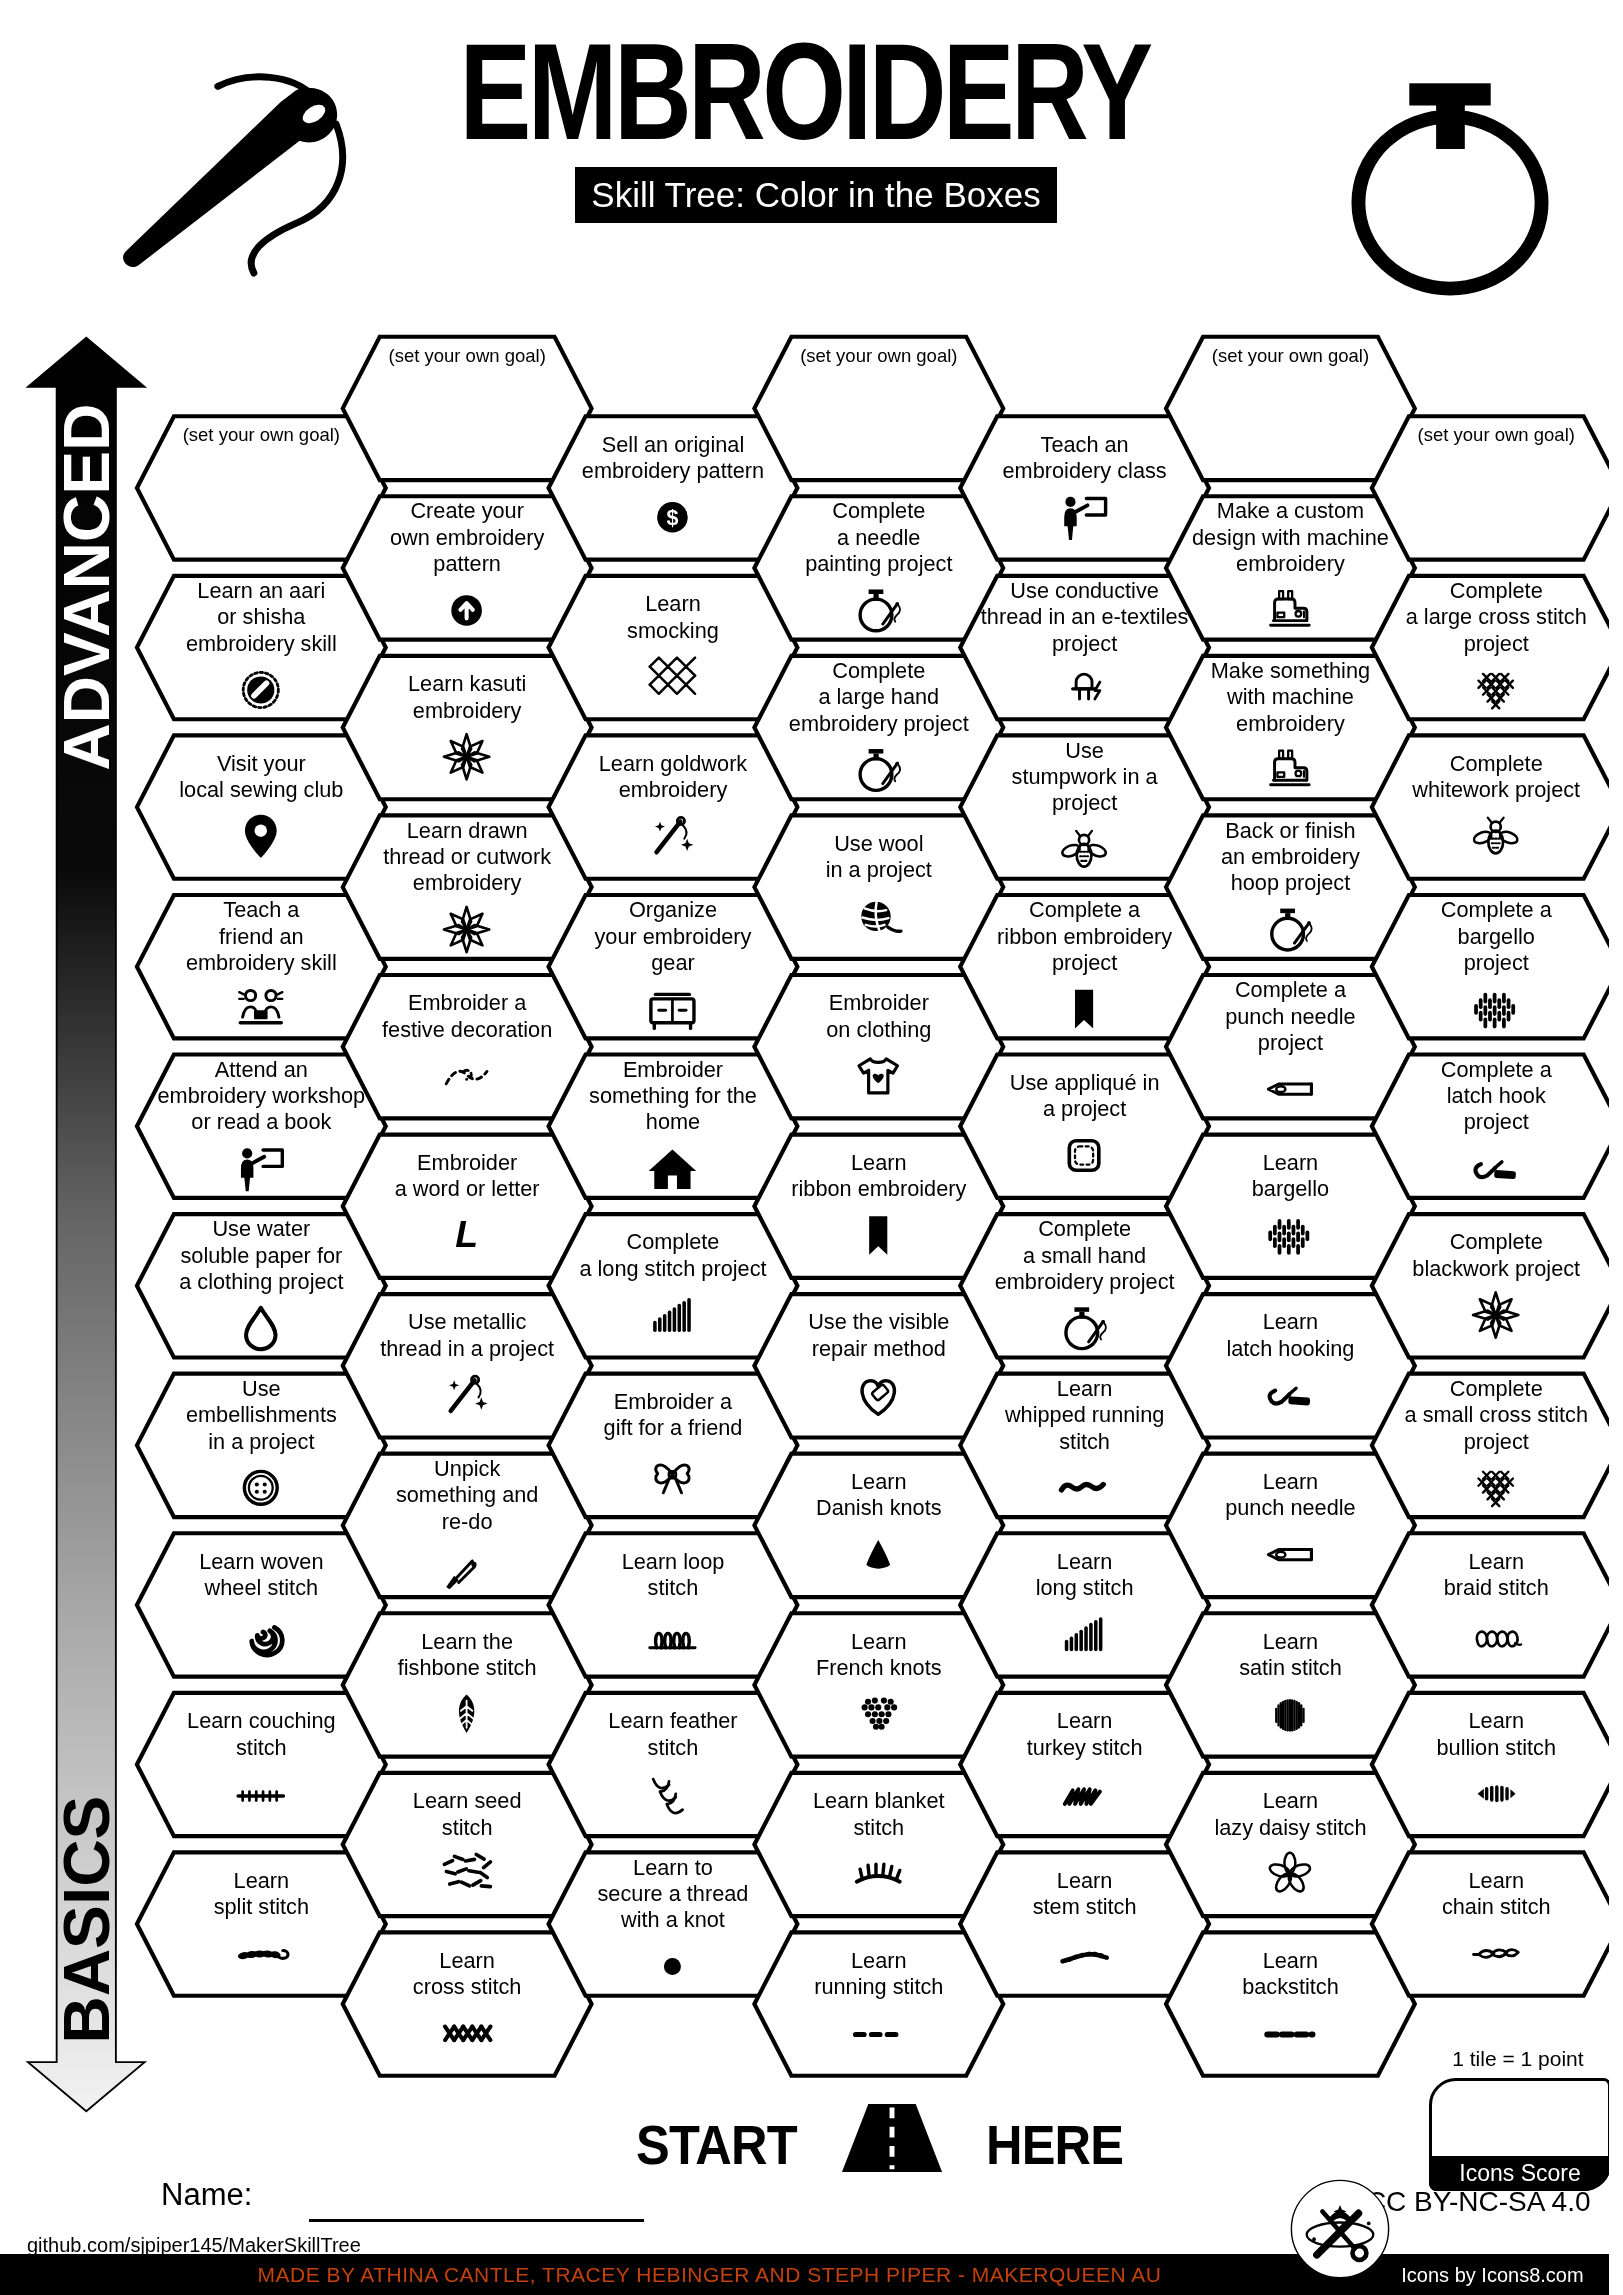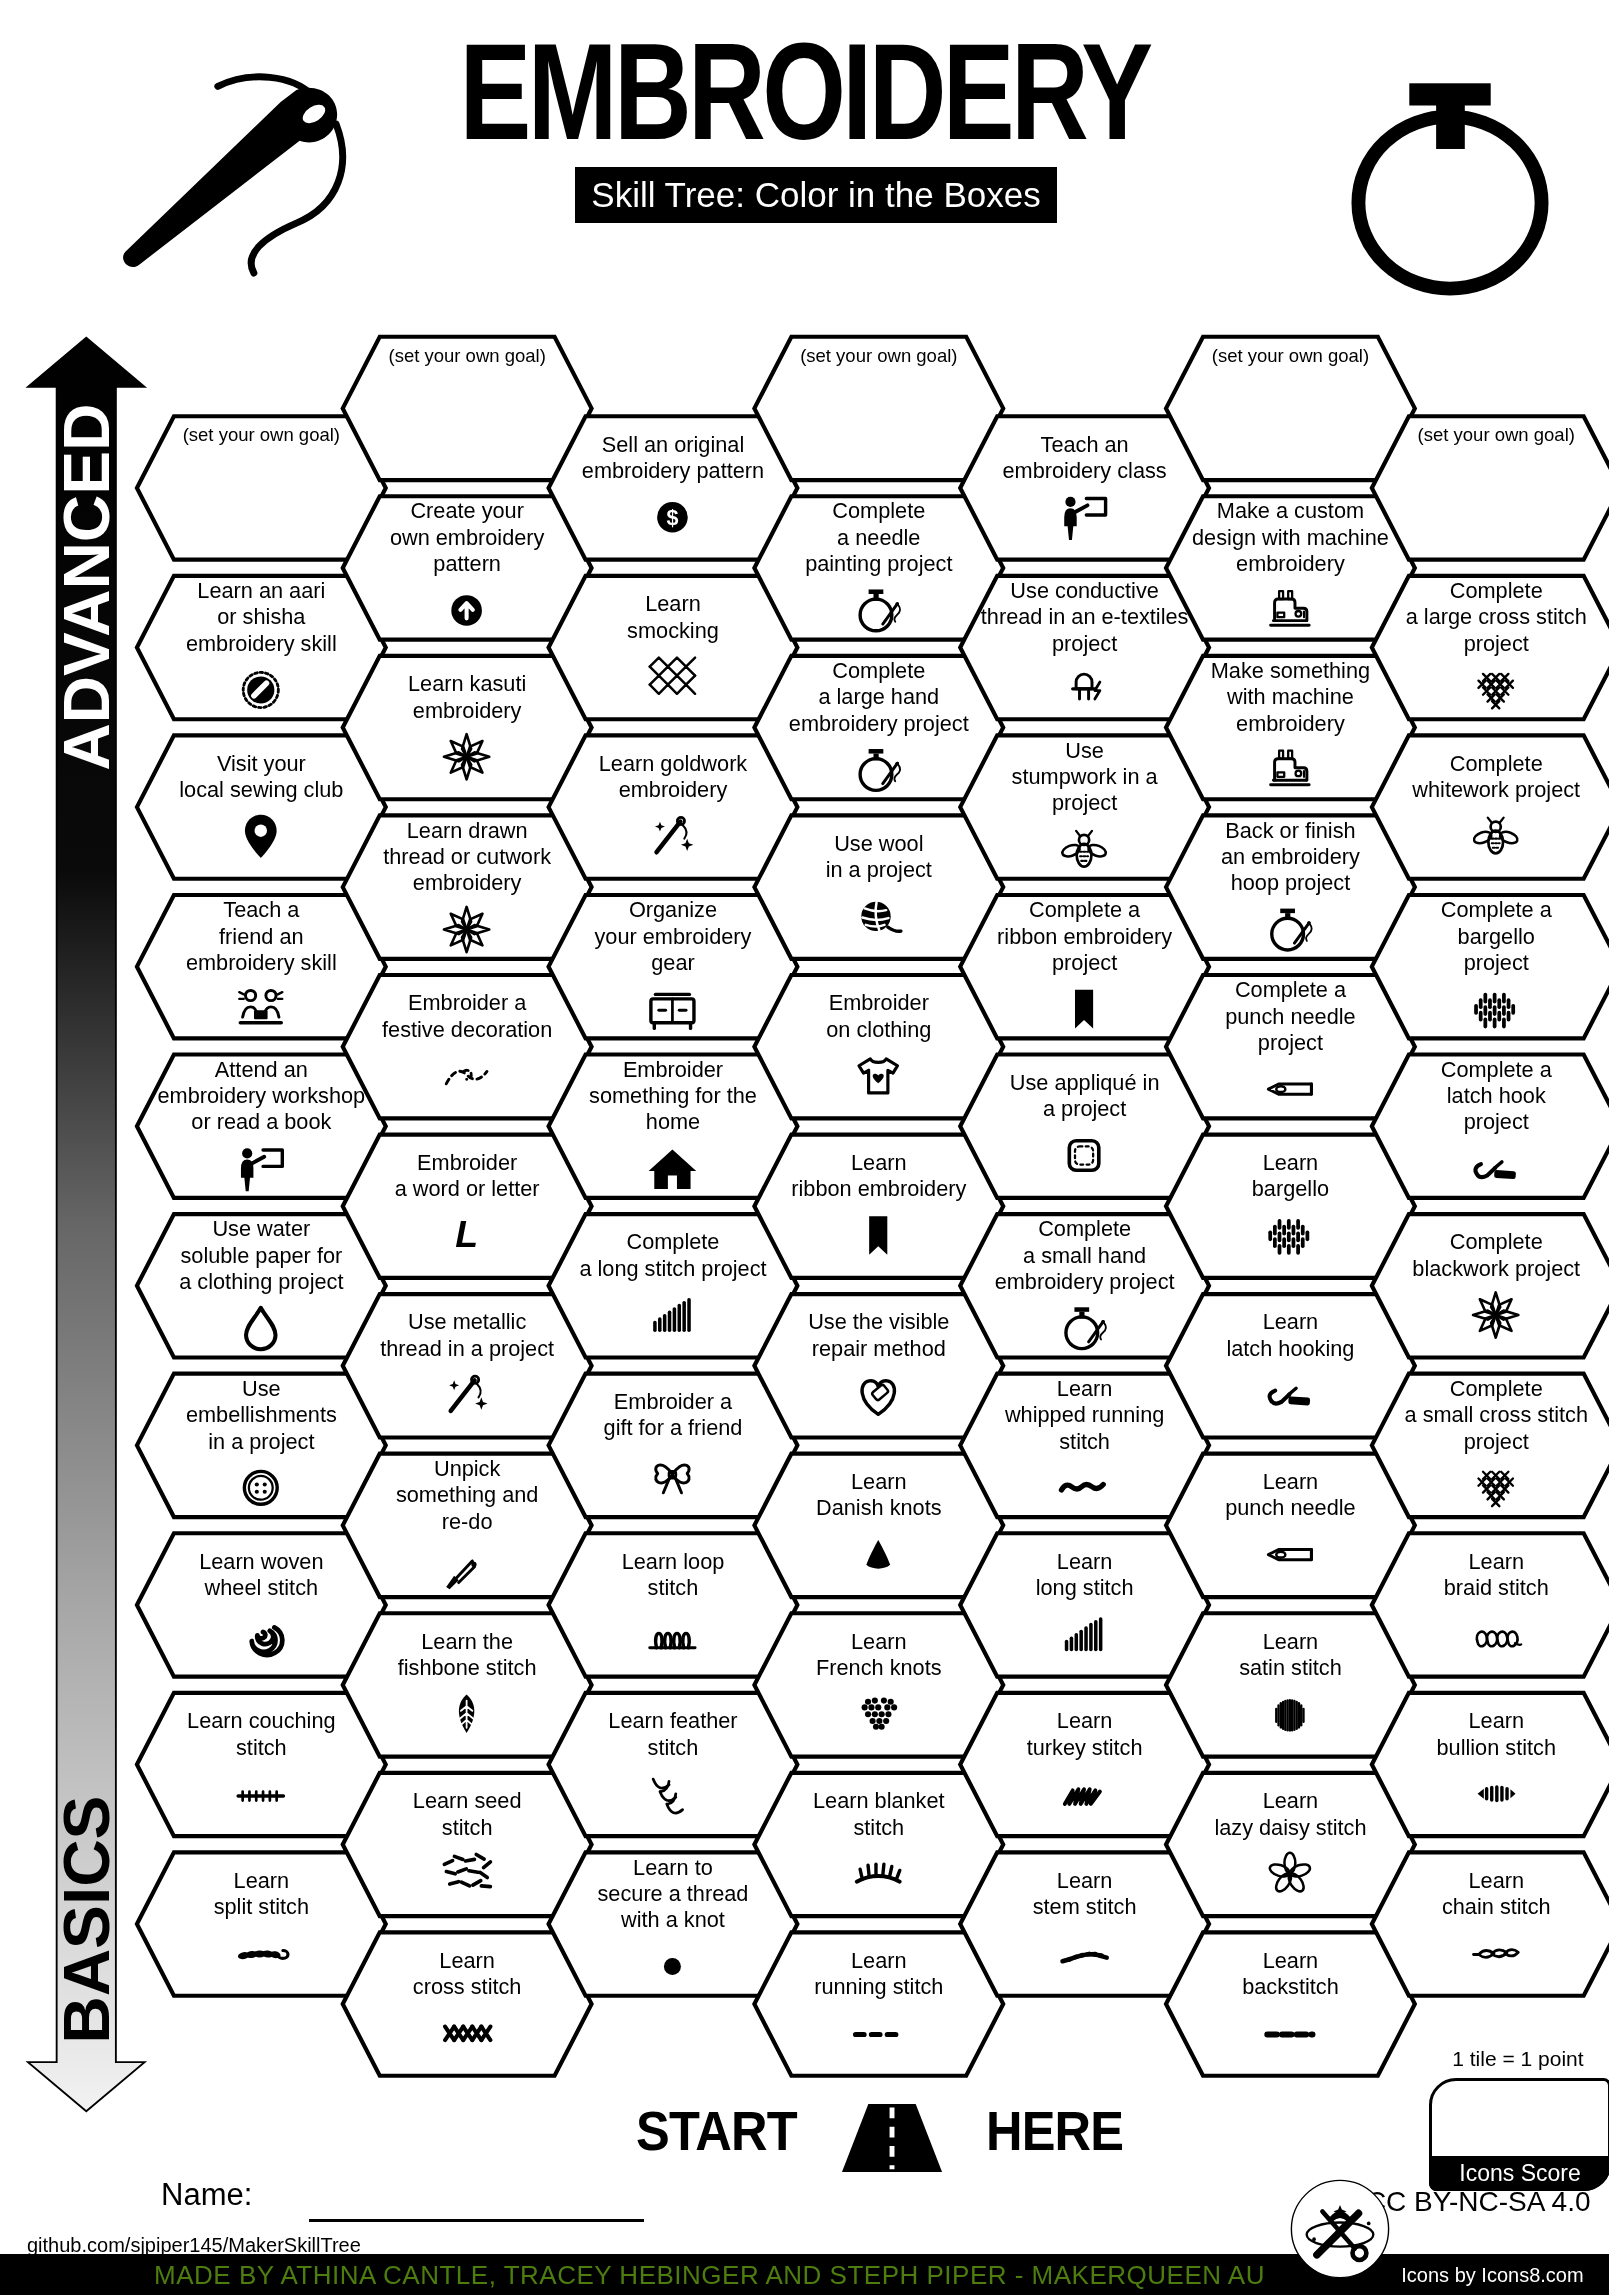--- a/index.html
+++ b/index.html
@@ -5,34 +5,34 @@
   html,body{margin:0;padding:0;background:#fff;}
   .page{position:relative;width:1609px;height:2295px;background:#fff;overflow:hidden;
         font-family:"Liberation Sans",sans-serif;color:#000;}
   .abs{position:absolute;}
   .title{left:0;right:0;top:22px;text-align:center;font-size:138px;font-weight:800;
          letter-spacing:-4.6px;line-height:1;transform:scaleX(.78);}
   .subtitle-box{left:575px;top:167px;width:482px;height:56px;background:#000;}
   .subtitle-box span{display:block;width:100%;text-align:center;line-height:56px;
          color:#fff;font-size:35px;font-weight:400;}
   .desc{left:324px;top:232px;width:976px;text-align:center;font-size:20px;line-height:26px;}
-  .start-row{left:629px;top:2099px;width:500px;display:flex;align-items:flex-start;
+  .start-row{left:629px;top:2099px;width:500px;display:flex;align-items:flex-end;
          justify-content:center;gap:21px;}
   .start-word{font-size:55px;font-weight:800;letter-spacing:-0.9px;transform:scaleX(.92);}
   .tile-note{right:25.4px;top:2047px;font-size:21px;}
   .score-box{left:1429px;top:2078px;width:176px;height:107px;border:3.2px solid #000;
          border-radius:27px 7.4px 27px 7.4px;background:#fff;}
   .score-bar{position:absolute;left:-3.2px;right:-3.2px;bottom:-3.2px;height:35px;background:#000;
          border-radius:0 0 27px 7.4px;color:#fff;text-align:center;line-height:35px;font-size:23px;}
   .name-label{left:161px;top:2177px;font-size:31px;}
   .name-line{left:309px;top:2219px;width:335px;height:2.8px;background:#000;}
   .repo{left:27px;top:2234px;font-size:20px;}
   .footer-bar{left:0;right:0;top:2254px;height:42px;background:#000;}
-  .credit{position:absolute;left:51px;right:241px;text-align:center;color:#4d7c0f;
-         font-size:26px;line-height:42px;font-weight:500;letter-spacing:0.5px;white-space:nowrap;}
+  .credit{position:absolute;left:51px;right:241px;text-align:center;color:#c2410c;
+         font-size:21px;line-height:42px;font-weight:500;letter-spacing:0.5px;white-space:nowrap;}
   .icons-credit{position:absolute;right:25.4px;color:#fff;font-size:20px;line-height:42px;}
   .license{right:18.5px;top:2186px;font-size:28px;}
   .logo-wrap{left:1290px;top:2179px;width:100px;height:100px;}
   svg text{font-family:"Liberation Sans",sans-serif;}
 </style>
 </head>
 <body>
 
 <div class="page">
 

